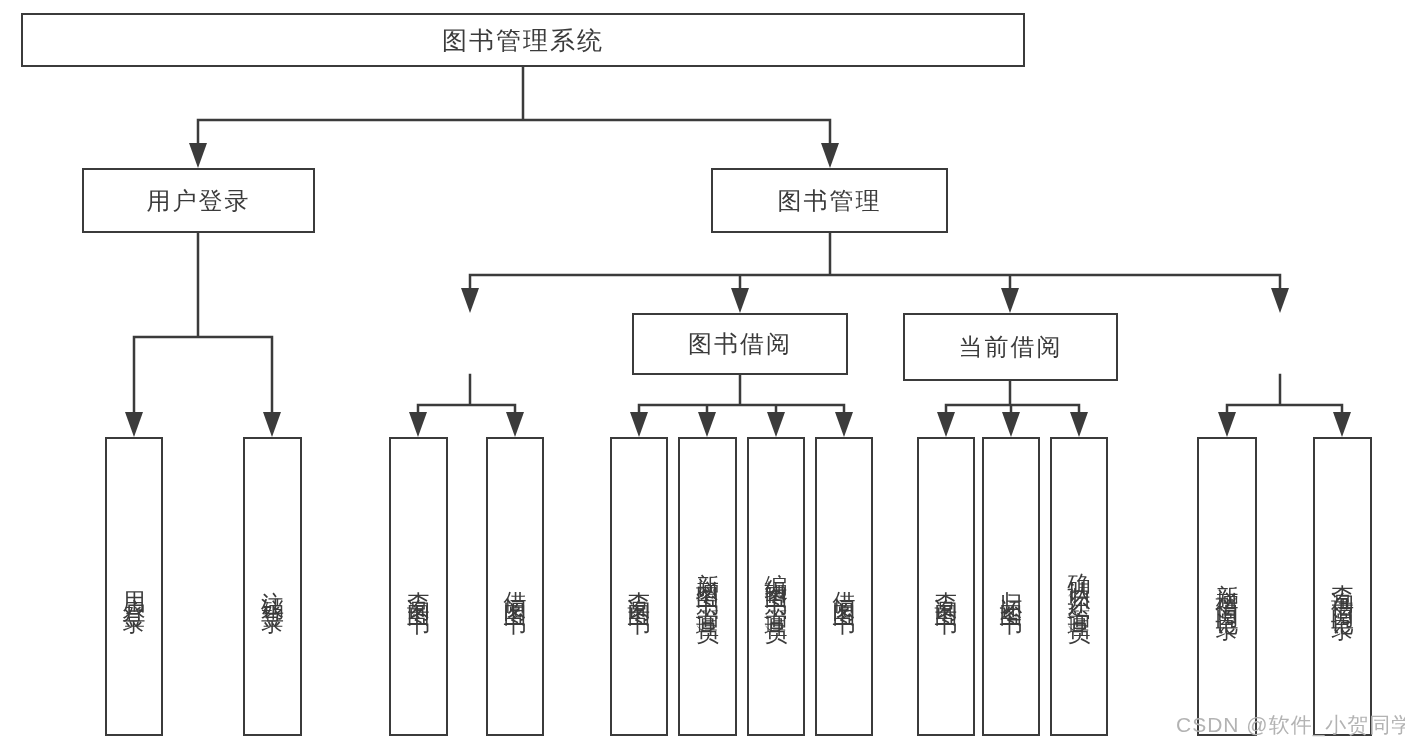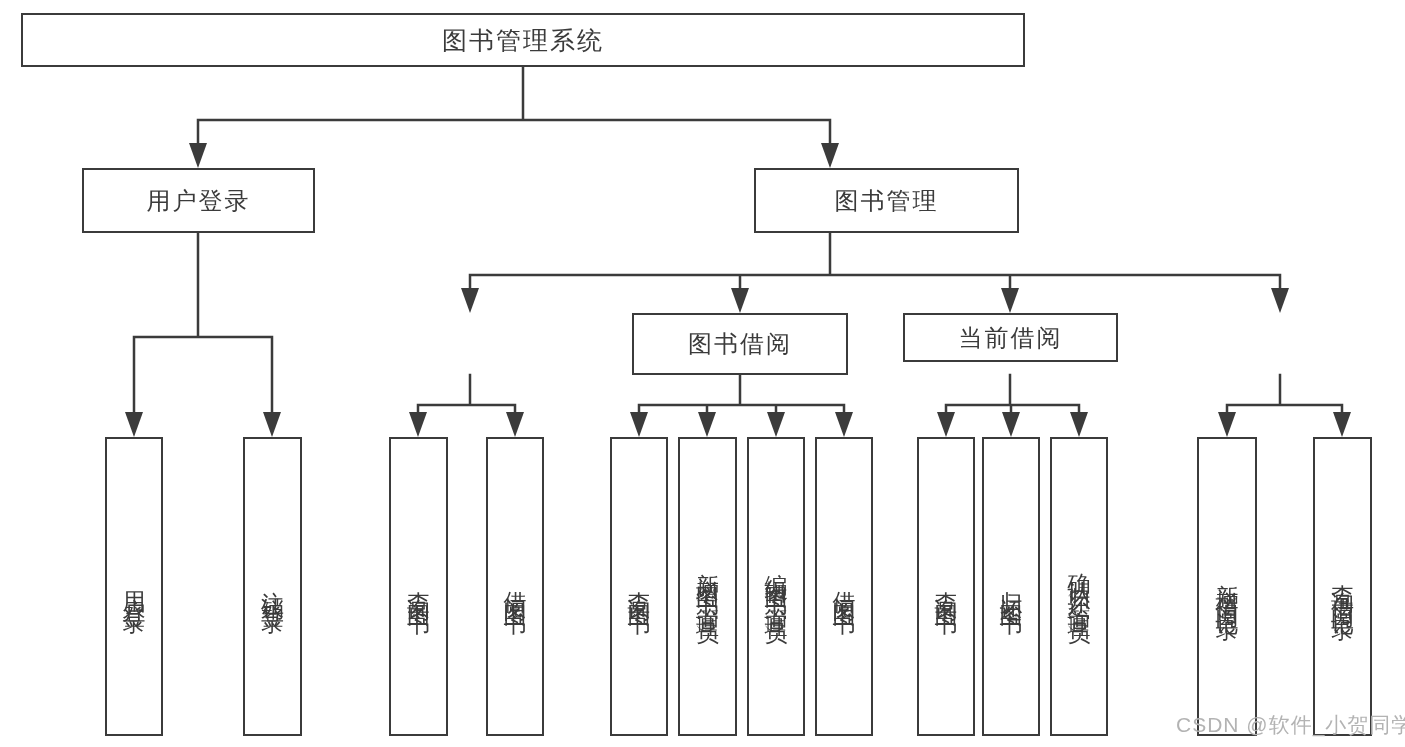--- a/index.html
+++ b/index.html
@@ -94,28 +94,28 @@
     </g>
   </svg>
 
   <div class="box" style="left:21px; top:13px; width:1004px; height:54px;">
     <span class="hlabel root-label">图书管理系统</span>
   </div>
 
   <div class="box" style="left:82px; top:168px; width:233px; height:65px;">
     <span class="hlabel">用户登录</span>
   </div>
-  <div class="box" style="left:754px; top:168px; width:265px; height:65px;">
+  <div class="box" style="left:711px; top:168px; width:237px; height:65px;">
     <span class="hlabel">图书管理</span>
   </div>
 
   <div class="box" style="left:632px; top:313px; width:216px; height:62px;">
     <span class="hlabel">图书借阅</span>
   </div>
-  <div class="box" style="left:903px; top:313px; width:215px; height:49px;justify-content:center;">
+  <div class="box" style="left:903px; top:313px; width:215px; height:68px;justify-content:center;">
     <span class="hlabel">当前借阅</span>
   </div>
 
   <div class="box" style="left:105px; top:437px; width:58px; height:299px;">
     <span class="vtext">用户登录</span>
   </div>
   <div class="box" style="left:243px; top:437px; width:59px; height:299px;">
     <span class="vtext">注销登录</span>
   </div>
 

